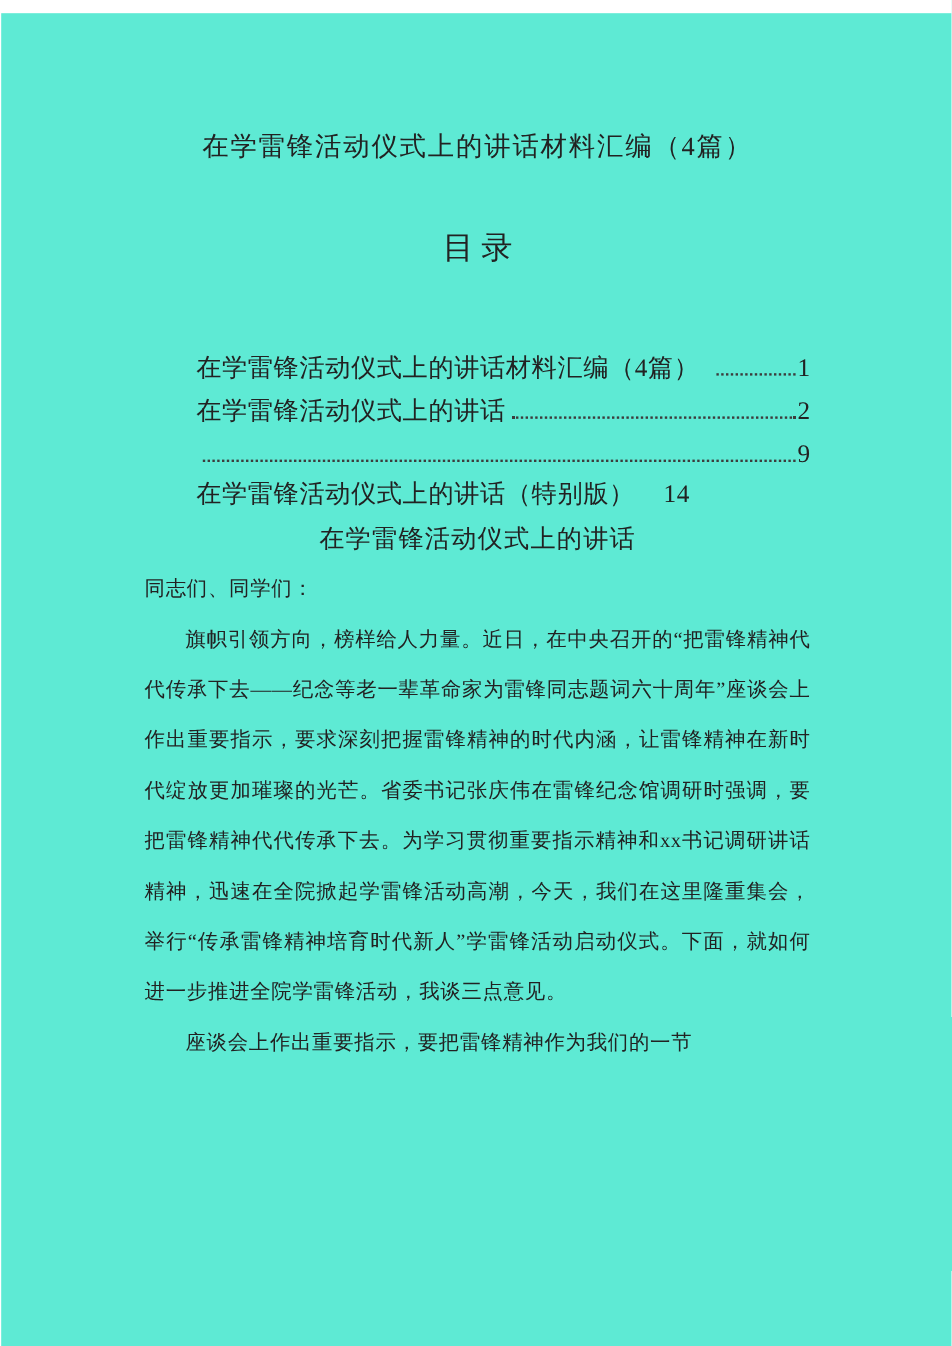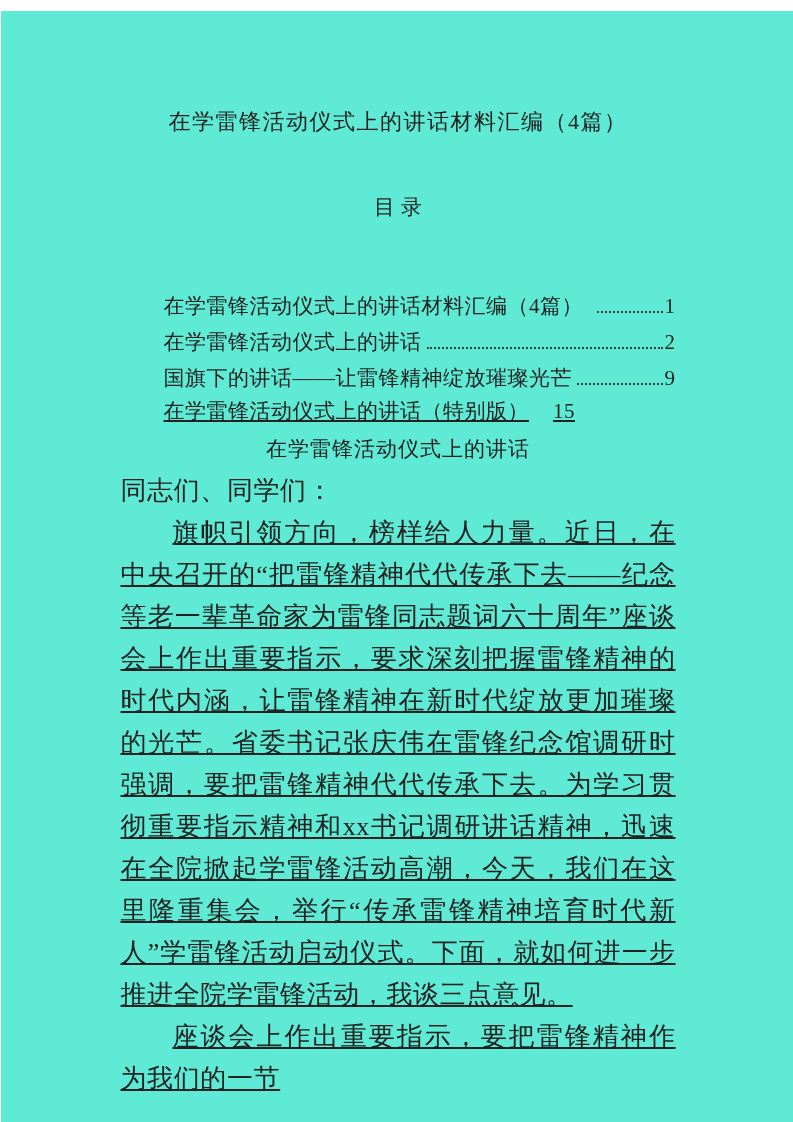--- a/index.html
+++ b/index.html
@@ -24,21 +24,21 @@
     margin: 0;
     padding-top: 96px;
     font-size: 22px;
     font-weight: normal;
     line-height: 30px;
     text-align: center;
     letter-spacing: 1.5px;
   }
   .toc-heading {
     margin-top: 57px;
-    font-size: 21px;
+    font-size: 26px;
     line-height: 26px;
     text-align: center;
     letter-spacing: 6px;
     text-indent: 6px; 
   }
   .toc {
     margin-top: 68px;
     padding-left: 43px;
     font-size: 21px;
   }
@@ -56,47 +56,45 @@
     margin: 0 2px 7px 5px;
   }
   .toc-entry:first-child .leader {
     margin-left: 14px;
   }
   .toc-entry .pagenum {
     flex: 0 0 auto;
   }
   .toc-entry.no-leader {
     line-height: 30px;
-    text-decoration: underline;
   }
   .toc-entry.no-leader .pagenum {
     margin-left: 24px;
   }
   .section-heading {
     margin: 8px 0 0 0;
     font-size: 21px;
     font-weight: normal;
     line-height: 30px;
     text-align: center;
     letter-spacing: 1px;
   }
   .body-text {
     margin-top: 6px;
-    font-size: 26px;
+    font-size: 17px;
     line-height: 42px;
     letter-spacing: 0.6px;
     text-align: justify;
   }
   .salutation {
     margin: 0;
   }
   .para {
     margin: 0;
     text-indent: 2em;
-    text-decoration: underline;
   }
 </style>
 </head>
 <body>
 
 <div class="page">
   <div class="inner">
 
     <h1 class="doc-title">在学雷锋活动仪式上的讲话材料汇编（4篇）</h1>
 
@@ -107,27 +105,26 @@
         <span class="label">在学雷锋活动仪式上的讲话材料汇编（4篇）</span>
         <span class="leader"></span>
         <span class="pagenum">1</span>
       </div>
       <div class="toc-entry">
         <span class="label">在学雷锋活动仪式上的讲话</span>
         <span class="leader"></span>
         <span class="pagenum">2</span>
       </div>
       <div class="toc-entry">
-        <span class="label">国旗下的讲话——让雷锋精神绽放璀璨光芒</span>
         <span class="leader"></span>
         <span class="pagenum">9</span>
       </div>
       <div class="toc-entry no-leader">
         <span class="label">在学雷锋活动仪式上的讲话（特别版）</span>
-        <span class="pagenum">15</span>
+        <span class="pagenum">14</span>
       </div>
     </div>
 
     <h2 class="section-heading">在学雷锋活动仪式上的讲话</h2>
 
     <div class="body-text">
       <p class="salutation">同志们、同学们：</p>
       <p class="para">旗帜引领方向，榜样给人力量。近日，在中央召开的“把雷锋精神代代传承下去——纪念等老一辈革命家为雷锋同志题词六十周年”座谈会上作出重要指示，要求深刻把握雷锋精神的时代内涵，让雷锋精神在新时代绽放更加璀璨的光芒。省委书记张庆伟在雷锋纪念馆调研时强调，要把雷锋精神代代传承下去。为学习贯彻重要指示精神和xx书记调研讲话精神，迅速在全院掀起学雷锋活动高潮，今天，我们在这里隆重集会，举行“传承雷锋精神培育时代新人”学雷锋活动启动仪式。下面，就如何进一步推进全院学雷锋活动，我谈三点意见。</p>
       <p class="para">座谈会上作出重要指示，要把雷锋精神作为我们的一节</p>
     </div>

